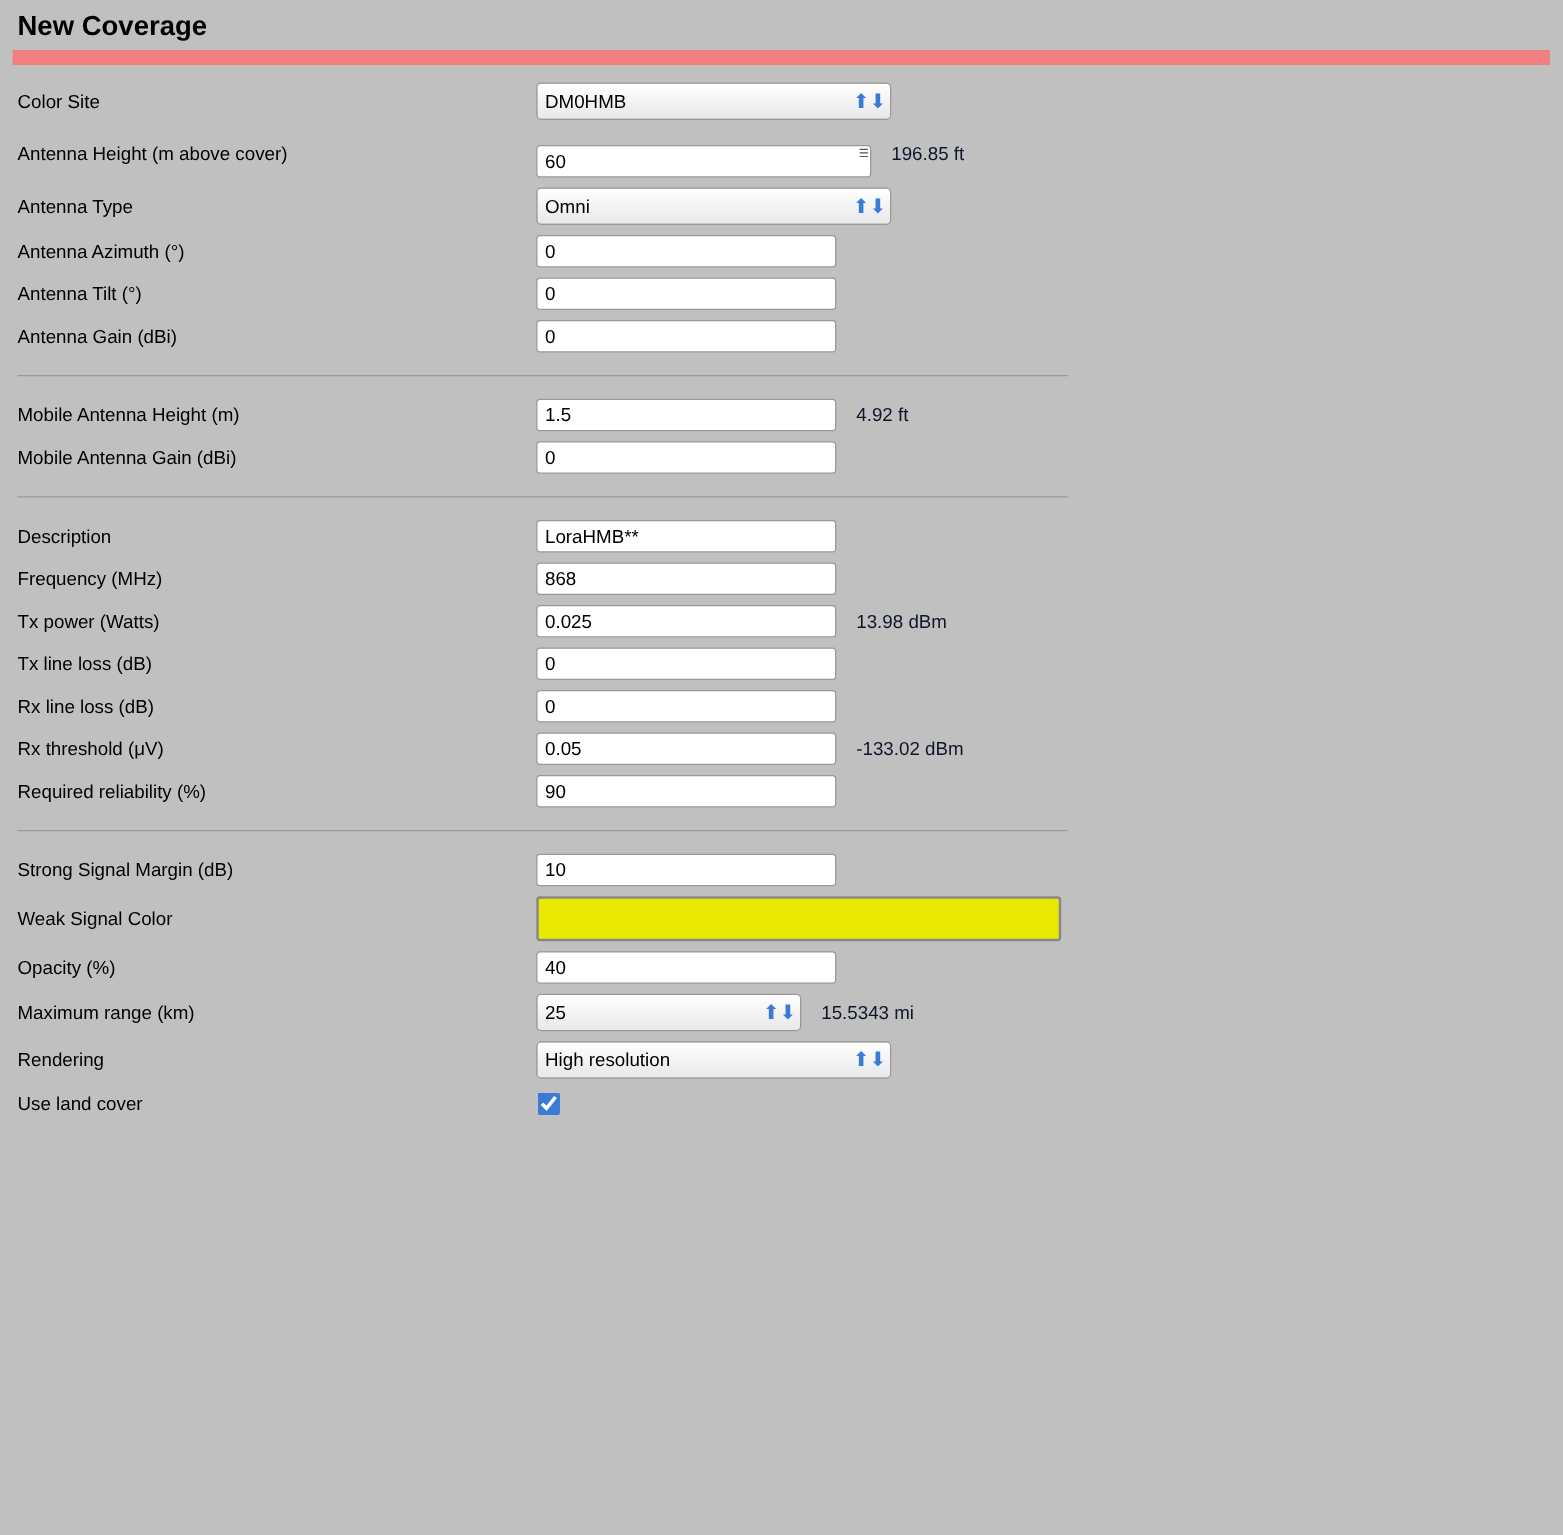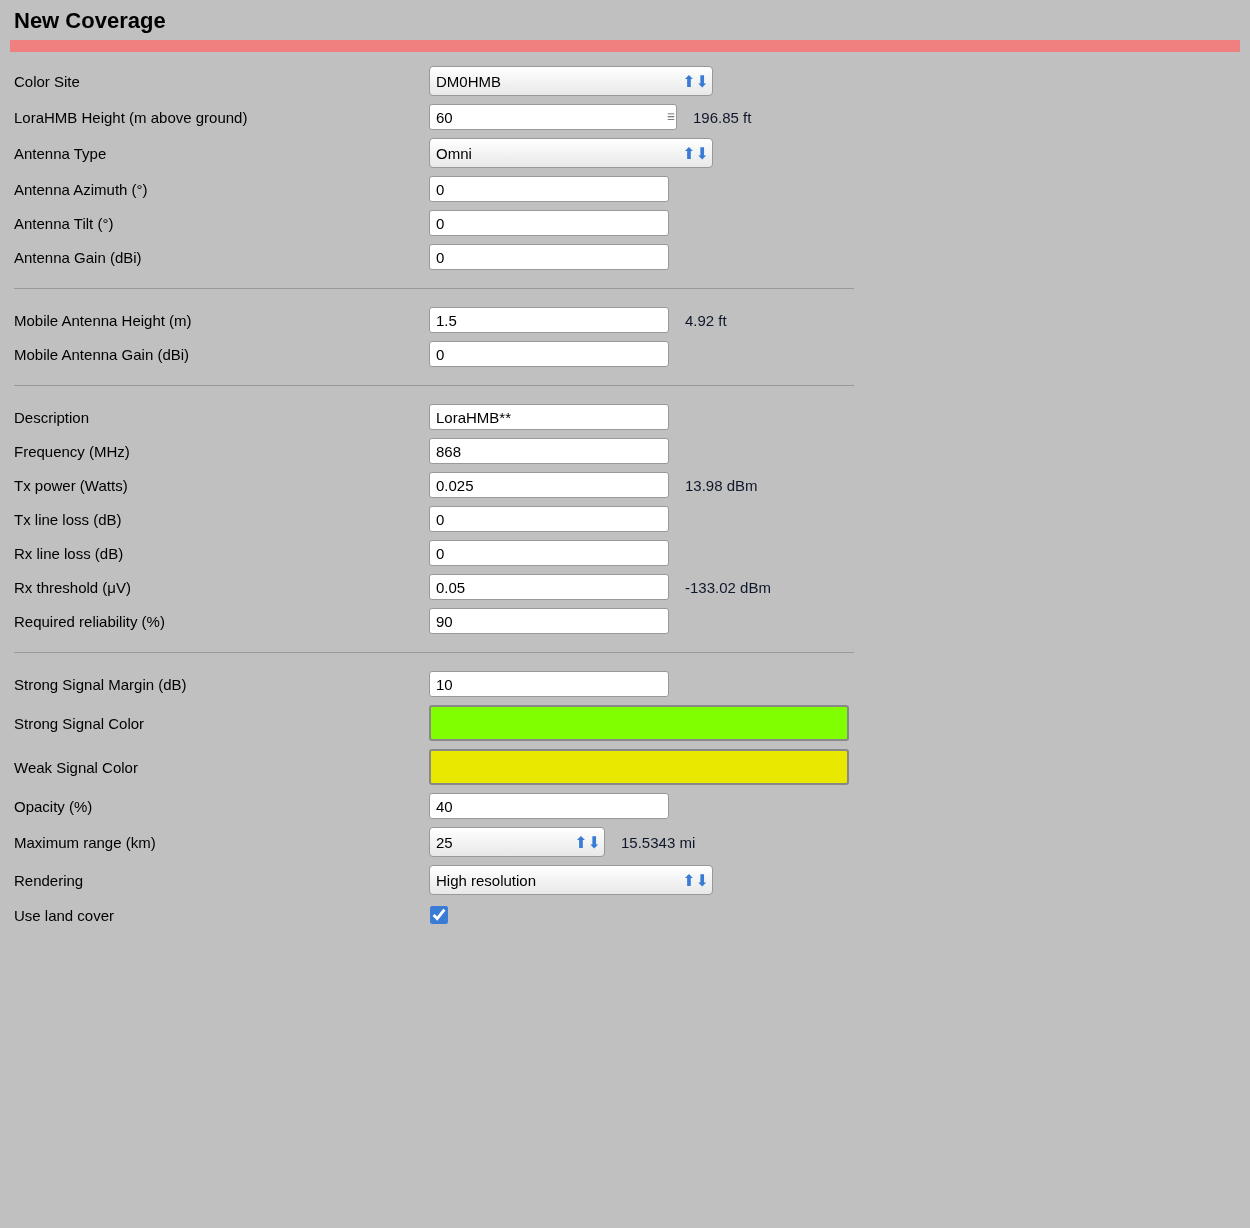--- a/index.html
+++ b/index.html
@@ -118,22 +118,23 @@
       width: 18px;
       height: 18px;
       accent-color: #3a7bd5;
       cursor: pointer;
     }
     .icon-stepper {
       position: relative;
       display: inline-block;
     }
     .icon-stepper input[type="text"] {
-      width: 248px;
+      width: 268px;
       padding-right: 42px;
+      margin-top: 12px;
     }
     .icon-btn {
       position: absolute;
       right: 2px;
       top: 50%;
       transform: translateY(-50%);
       display: flex;
       flex-direction: column;
       cursor: pointer;
     }
@@ -158,21 +159,21 @@
       <div class="form-label">Color Site</div>
       <div class="form-control select-wrapper">
         <select>
           <option>DM0HMB</option>
         </select>
         <span class="select-arrow">⬆⬇</span>
       </div>
     </div>
 
     <div class="form-row">
-      <div class="form-label">LoraHMB Height (m above ground)</div>
+      <div class="form-label">Antenna Height (m above cover)</div>
       <div class="form-control icon-stepper">
         <input type="text" value="60" style="">
         <div class="icon-btn">
           <span>☰</span>
         </div>
       </div>
       <div class="form-unit">196.85 ft</div>
     </div>
 
     <div class="form-row">
@@ -286,45 +287,39 @@
   <hr class="divider">
 
   <div class="form-section">
     <div class="form-row">
       <div class="form-label">Strong Signal Margin (dB)</div>
       <div class="form-control">
         <input type="text" value="10" style="">
       </div>
     </div>
 
-    <div class="form-row">
-      <div class="form-label">Strong Signal Color</div>
-      <div class="form-control">
-        <div class="color-swatch green"></div>
-      </div>
-    </div>
 
     <div class="form-row">
       <div class="form-label">Weak Signal Color</div>
       <div class="form-control">
         <div class="color-swatch yellow"></div>
       </div>
     </div>
 
     <div class="form-row">
       <div class="form-label">Opacity (%)</div>
       <div class="form-control">
         <input type="text" value="40" style="">
       </div>
     </div>
 
     <div class="form-row">
       <div class="form-label">Maximum range (km)</div>
       <div class="form-control select-wrapper stepper-wrapper">
-        <select style="width:176px;">
+        <select style="width:212px;">
           <option>25</option>
           <option>10</option>
           <option>50</option>
           <option>100</option>
         </select>
         <span class="select-arrow">⬆⬇</span>
       </div>
       <div class="form-unit">15.5343 mi</div>
     </div>
 

